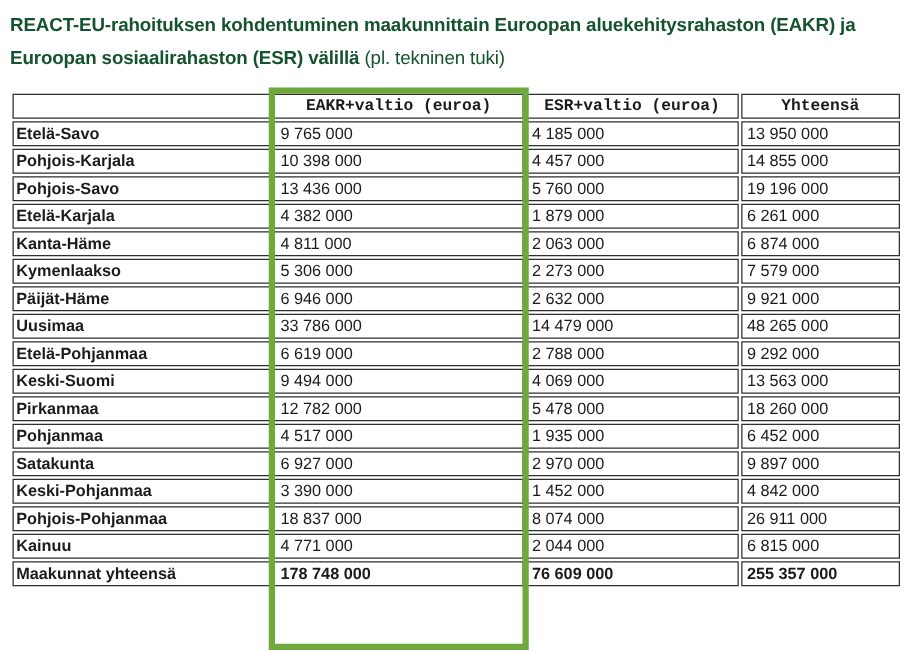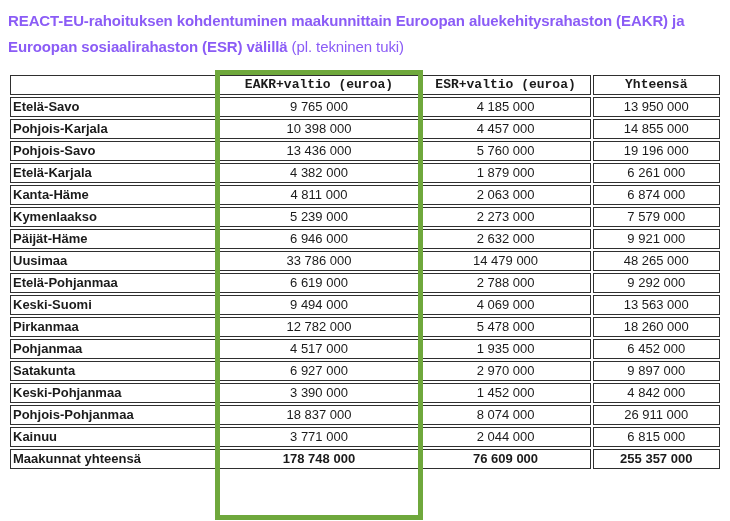--- a/index.html
+++ b/index.html
@@ -10,21 +10,21 @@
     overflow: hidden;
     font-family: "Liberation Sans", "DejaVu Sans", sans-serif;
     color: #1b1b1b;
     position: relative;
   }
   .page { padding: 8px 8px 0 8px; }
   .doc-title {
     font-size: 15px;
     line-height: 26px;
     font-weight: 700;
-    color: #8b5cf6;
+    color: #14532d;
     letter-spacing: -0.1px;
     max-width: 716px;
   }
   .doc-title .title-suffix { font-weight: 400; }
   .table-wrap {
     position: relative;
     margin-top: 13px;
     width: 714px;
   }
   table.funding-table {
@@ -52,21 +52,21 @@
     font-family: Liberation Mono, monospace;
   }
   .funding-table td.region {
     font-weight: 700;
     text-align: left;
     padding-left: 2px;
     margin-left: 48px;
   }
   .funding-table td.num {
     font-weight: 400;
-    text-align: center;
+    text-align: left;
   }
   .funding-table tr.total-row td { font-weight: 700; }
   #highlight-box {
     position: absolute;
     border: 5px solid #6fa83c;
     background: transparent;
     pointer-events: none;
     z-index: 5;
   }
 </style>
@@ -119,21 +119,21 @@
             <td class="num">6 261 000</td>
           </tr>
           <tr>
             <td class="region">Kanta-Häme</td>
             <td class="num">4 811 000</td>
             <td class="num">2 063 000</td>
             <td class="num">6 874 000</td>
           </tr>
           <tr>
             <td class="region">Kymenlaakso</td>
-            <td class="num">5 239 000</td>
+            <td class="num">5 306 000</td>
             <td class="num">2 273 000</td>
             <td class="num">7 579 000</td>
           </tr>
           <tr>
             <td class="region">Päijät-Häme</td>
             <td class="num">6 946 000</td>
             <td class="num">2 632 000</td>
             <td class="num">9 921 000</td>
           </tr>
           <tr>
@@ -179,21 +179,21 @@
             <td class="num">4 842 000</td>
           </tr>
           <tr>
             <td class="region">Pohjois-Pohjanmaa</td>
             <td class="num">18 837 000</td>
             <td class="num">8 074 000</td>
             <td class="num">26 911 000</td>
           </tr>
           <tr>
             <td class="region">Kainuu</td>
-            <td class="num">3 771 000</td>
+            <td class="num">4 771 000</td>
             <td class="num">2 044 000</td>
             <td class="num">6 815 000</td>
           </tr>
           <tr class="total-row">
             <td class="region">Maakunnat yhteensä</td>
             <td class="num">178 748 000</td>
             <td class="num">76 609 000</td>
             <td class="num">255 357 000</td>
           </tr>
         </tbody>

